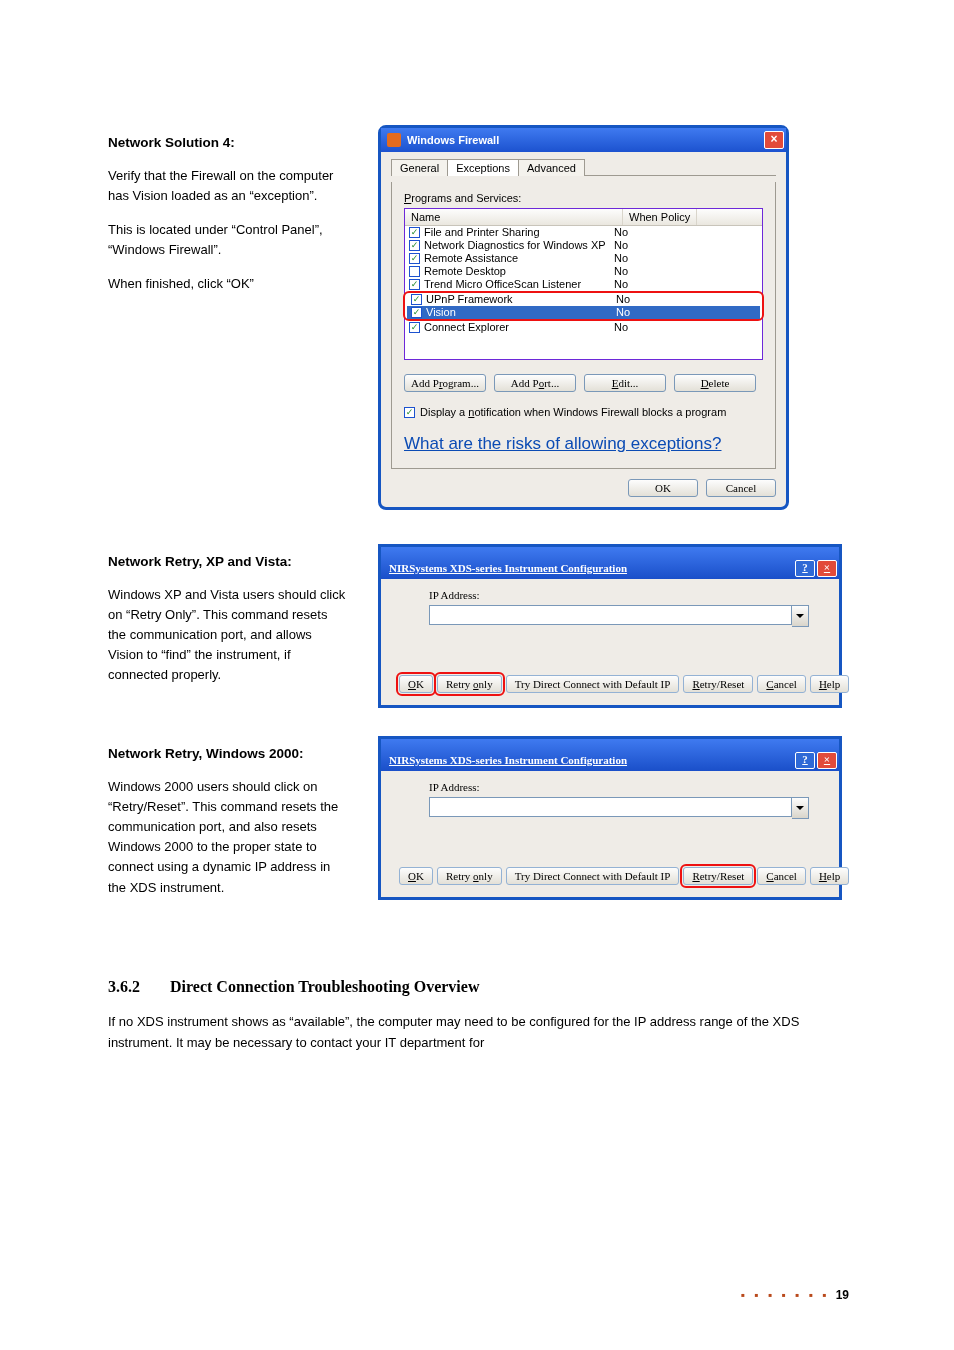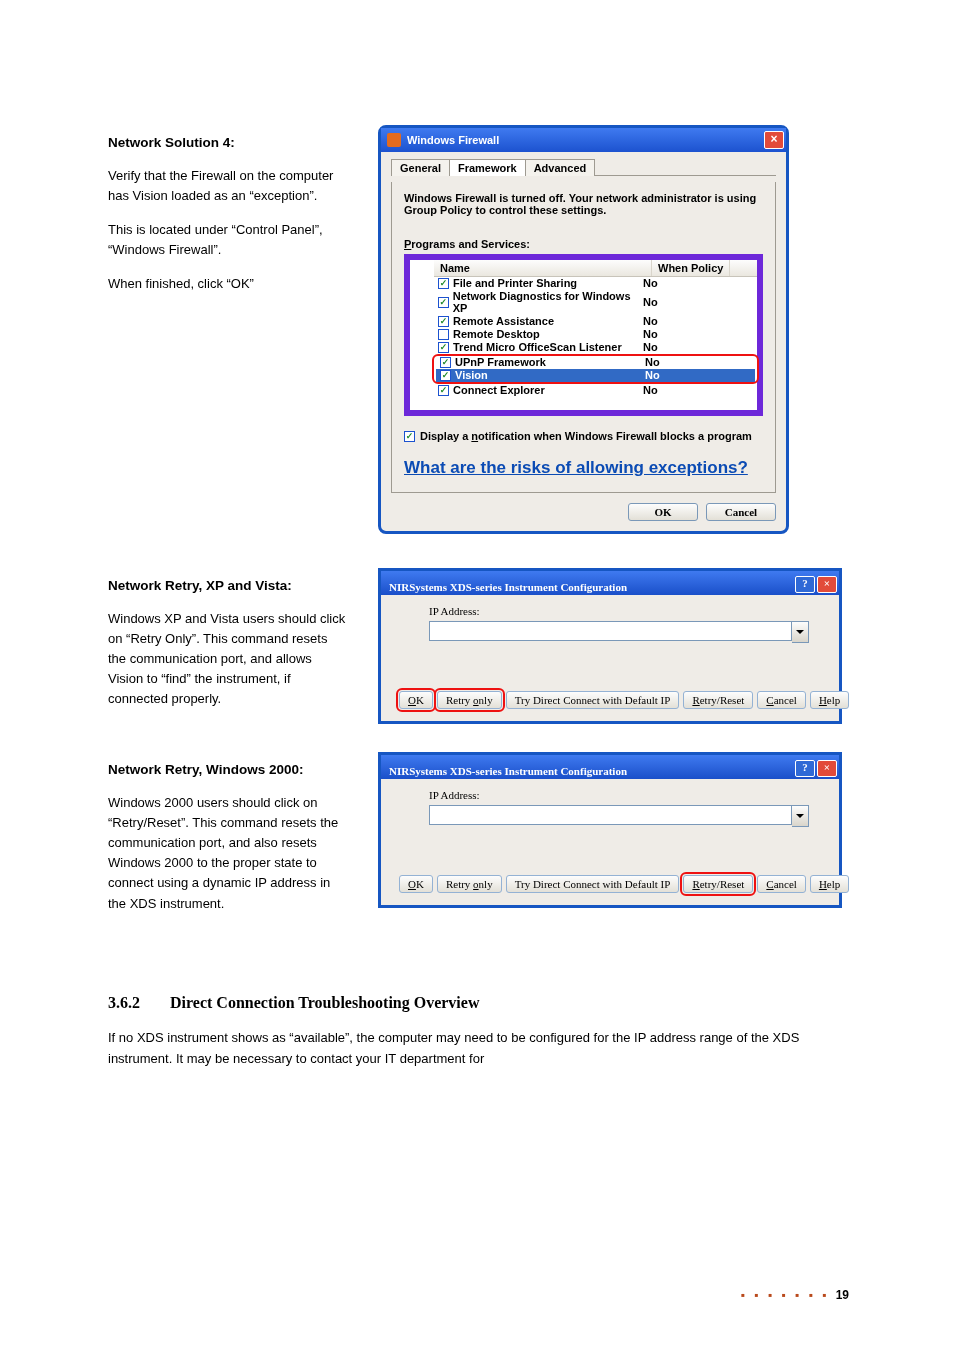--- a/index.html
+++ b/index.html
@@ -7,46 +7,46 @@
   .two-col{display:flex;gap:30px;}
   .left{width:240px;font-size:13px;line-height:1.55;}
   .left h4{font-family:Verdana,sans-serif;font-weight:700;font-size:13.5px;margin:8px 0 12px;}
   .left p{margin:8px 0 14px;}
   .right{flex:1;}
   
   .wf{width:405px;border:3px solid #1656c2;border-radius:8px;background:#efece7;font-family:Tahoma,sans-serif;font-size:11px;color:#000;}
   .wf-title{background:linear-gradient(#3f7af0,#1c52cf);color:#fff;font-weight:700;display:flex;align-items:center;padding:2px 2px 2px 6px;height:20px;}
   .wf-title .ic{width:14px;height:14px;background:#e36b1f;border-radius:2px;margin-right:6px;}
   .wf-title .x{margin-left:auto;width:18px;height:16px;background:#e24b3a;border:1px solid #fff;border-radius:2px;color:#fff;text-align:center;line-height:14px;font-weight:700;font-size:12px;}
-  .wf-body{padding:6px 10px 10px;font-weight:bold;}
+  .wf-body{padding:6px 10px 10px;}
   .tabs{display:flex;border-bottom:1px solid #9e9a91;margin-bottom:6px;}
   .tab{border:1px solid #9e9a91;border-bottom:none;background:#f4f2ed;padding:2px 8px;font-size:11px;position:relative;top:1px;margin-right:-1px;}
   .tab.active{background:#fff;z-index:2;}
   .panel{border:1px solid #9e9a91;border-top:none;background:#efece7;padding:10px 12px 14px;}
   .msg{font-size:11px;margin-bottom:22px;}
   .lbl{font-size:11px;margin-bottom:4px;}
-  .list{background:#fff;border:6px solid #6d28d9;height:150px;padding-left:24px;}
+  .list{background:#fff;border:1px solid #6d28d9;height:150px;}
   .list-head{display:flex;background:linear-gradient(#fdfdfd,#eae7df);border-bottom:1px solid #c8c4ba;font-size:11px;}
   .list-head div{padding:2px 6px;border-right:1px solid #d9d5cb;}
   .lh1{width:205px;}
   .row{display:flex;align-items:center;font-size:11px;padding:0 4px 1px;}
   .row .n{width:205px;display:flex;align-items:center;gap:4px;}
   .cb{width:11px;height:11px;border:1px solid #1c52cf;box-sizing:border-box;display:inline-flex;align-items:center;justify-content:center;font-size:9px;color:#218a2b;background:#fff;}
   .red-box{border:2px solid #e11;border-radius:6px;padding:0 2px;margin:0 -2px;}
   .row.sel{background:#316ac5;color:#fff;}
   .row.sel .cb{color:#218a2b;background:#fff;}
   .btnrow{display:flex;gap:8px;margin-top:14px;}
   .wbtn{background:linear-gradient(#fdfdfd,#e3e0d7);border:1px solid #7a98b8;border-radius:3px;font-size:11px;padding:2px 0;width:80px;text-align:center;font-family:Tahoma;}
   .notif{display:flex;align-items:center;gap:5px;font-size:11px;margin-top:14px;}
   .risk{color:#0b4bb4;text-decoration:underline;font-size:17px;margin-top:16px;display:block;}
   .foot{display:flex;justify-content:flex-end;gap:8px;margin-top:10px;}
   .foot .wbtn{width:68px;}
   
   .nir{width:458px;border:3px solid #1656c2;background:#efece7;font-family:Tahoma;font-size:11px;margin-top:0;}
-  .nir-title{background:linear-gradient(#3f7af0,#1a4fc9);color:#fff;font-weight:700;display:flex;align-items:flex-end;padding:4px 2px 2px 8px;height:18px;}
+  .nir-title{background:linear-gradient(#3f7af0,#1a4fc9);color:#fff;font-weight:700;display:flex;align-items:center;padding:12px 2px 2px 8px;height:18px;text-decoration:underline;}
   .nir-title .q{margin-left:auto;width:18px;height:15px;background:#2f69d6;border:1px solid #fff;color:#fff;text-align:center;line-height:13px;font-weight:700;border-radius:2px;margin-right:2px;}
   .nir-title .x{width:18px;height:15px;background:#e24b3a;border:1px solid #fff;color:#fff;text-align:center;line-height:13px;font-weight:700;border-radius:2px;}
   .nir-body{padding:10px 18px 12px;}
   .ipl{font-size:11px;margin:0 0 4px 30px;}
   .combo{display:flex;margin:0 12px 0 30px;}
   .combo .fld{flex:1;height:18px;background:#fff;border:1px solid #7a98b8;}
   .combo .dd{width:16px;height:20px;background:linear-gradient(#fdfdfd,#d9d5cb);border:1px solid #7a98b8;border-left:none;display:flex;align-items:center;justify-content:center;}
   .combo .dd:after{content:"";border:4px solid transparent;border-top-color:#000;margin-top:4px;}
   .nir-btns{display:flex;gap:4px;margin-top:48px;align-items:center;}
   .nbtn{background:linear-gradient(#fdfdfd,#e3e0d7);border:1px solid #94b2d4;border-radius:3px;font-size:11px;padding:2px 8px;font-family:Tahoma;white-space:nowrap;}
@@ -74,25 +74,24 @@
     <div class="right">
       <div class="wf">
         <div class="wf-title">
           <span class="ic"></span>
           <span>Windows Firewall</span>
           <span class="x">×</span>
         </div>
         <div class="wf-body">
           <div class="tabs">
             <div class="tab">General</div>
-            <div class="tab active">Framework</div>
+            <div class="tab active">Exceptions</div>
             <div class="tab">Advanced</div>
           </div>
           <div class="panel">
-            <div class="msg">Windows Firewall is turned off. Your network administrator is using Group Policy to control these settings.</div>
             <div class="lbl"><span class="u">P</span>rograms and Services:</div>
             <div class="list">
               <div class="list-head">
                 <div class="lh1">Name</div>
                 <div>When Policy</div>
               </div>
               <div class="row">
                   <span class="n">
                     <span class="cb">✓</span>
                     <span>File and Printer Sharing</span>
@@ -144,20 +143,26 @@
                   </div>
               </div>
               <div class="row">
                   <span class="n">
                     <span class="cb">✓</span>
                     <span>Connect Explorer</span>
                   </span>
                   <span>No</span>
                 </div>
             </div>
+            <div class="btnrow">
+              <div class="wbtn">Add P<span class="u">r</span>ogram...</div>
+              <div class="wbtn">Add P<span class="u">o</span>rt...</div>
+              <div class="wbtn"><span class="u">E</span>dit...</div>
+              <div class="wbtn"><span class="u">D</span>elete</div>
+            </div>
             <div class="notif">
               <span class="cb">✓</span>
               <span>Display a <span class="u">n</span>otification when Windows Firewall blocks a program</span>
             </div>
             <a class="risk">What are the risks of allowing exceptions?</a>
           </div>
           <div class="foot">
             <div class="wbtn">OK</div>
             <div class="wbtn">Cancel</div>
           </div>

